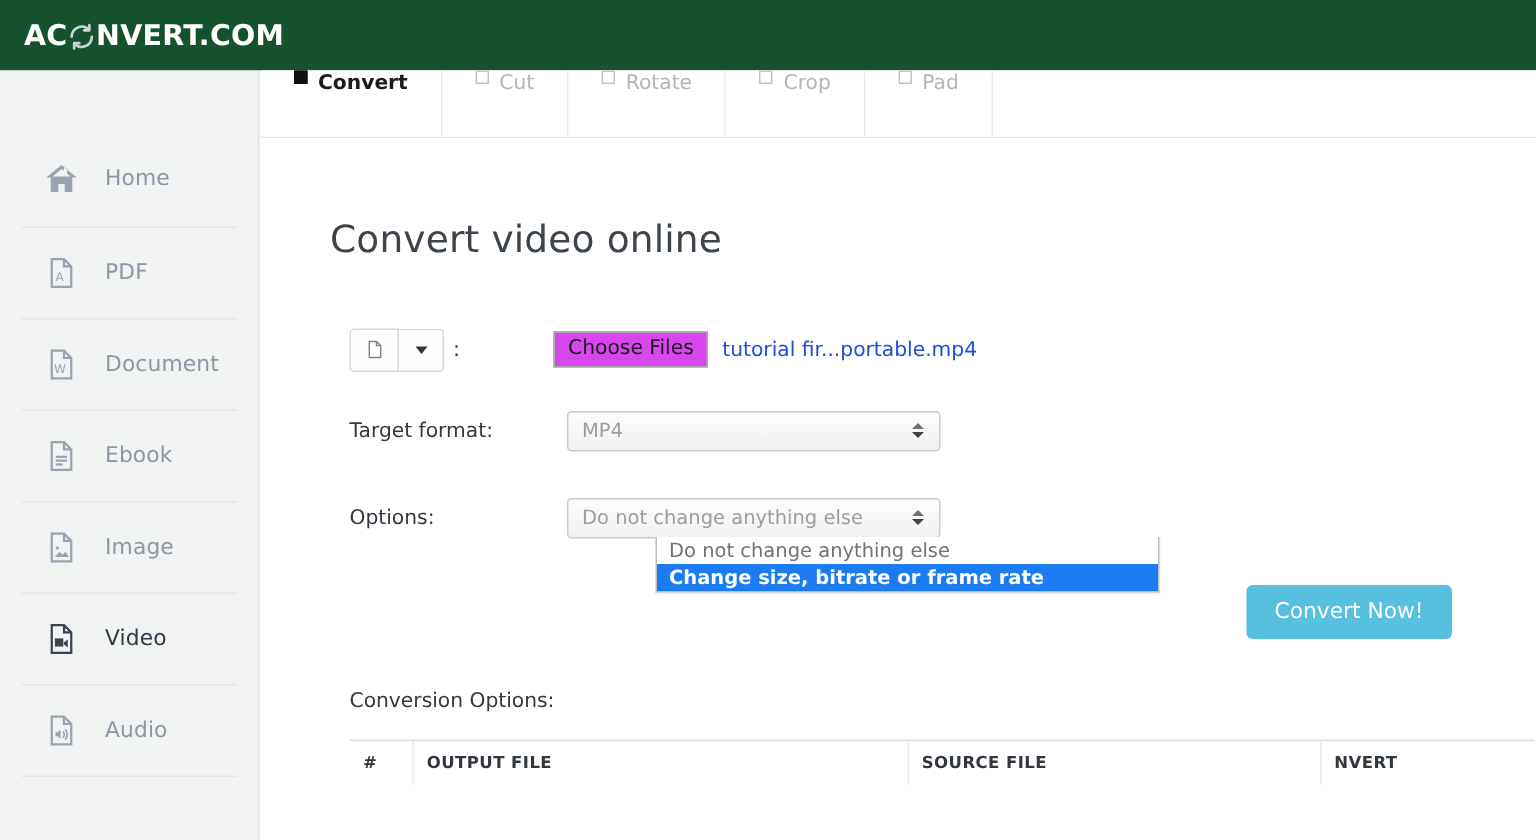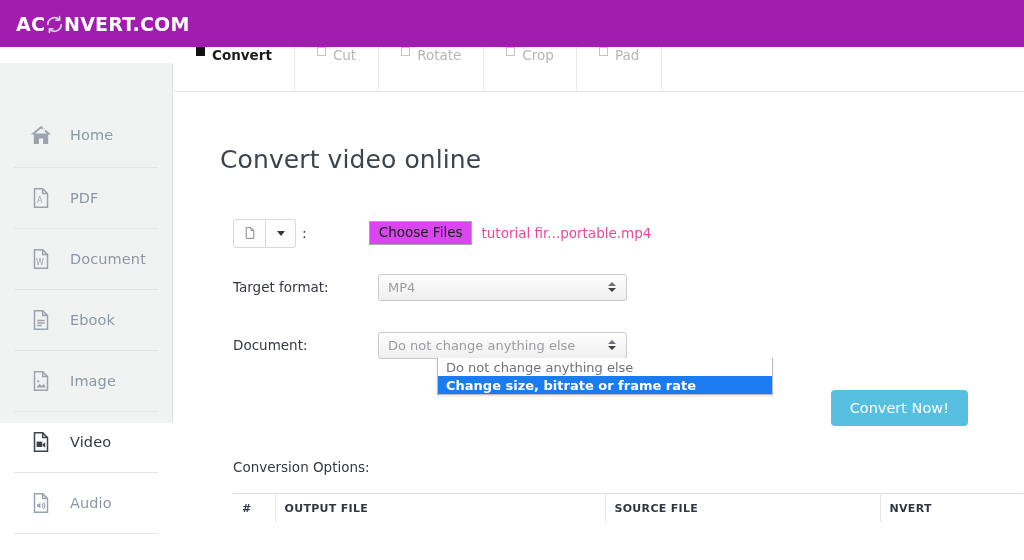--- a/index.html
+++ b/index.html
@@ -7,21 +7,21 @@
     width: 1024px; height: 560px;
     overflow: hidden;
     background: #ffffff;
     font-family: "DejaVu Sans", "Liberation Sans", sans-serif;
   }
 
   
   .topbar {
     position: absolute; top: 0; left: 0;
     width: 1024px; height: 47px;
-    background: #a21caf;
+    background: #14532d;
     display: flex; align-items: center;
   }
   .logo {
     margin-left: 16px;
     color: #ffffff;
     font-size: 19px;
     font-weight: bold;
     letter-spacing: .2px;
     display: flex; align-items: center;
     white-space: nowrap;
@@ -30,24 +30,23 @@
     display: inline-flex;
     align-items: center; justify-content: center;
     width: 19px; height: 19px;
     margin: 0 0px;
     position: relative; top: 1px;
   }
 
   
   .sidebar {
     position: absolute; left: 0; top: 47px;
-    width: 173px; height: 360px;
+    width: 173px; height: 513px;
     background: #f1f2f2;
     border-right: 1px solid #e2e3e4;
-    margin-top: 16px;
   }
   .side-item {
     position: relative;
     height: 61px;
     margin: 0 14px;
     display: flex; align-items: center;
     border-bottom: 1px solid #e4e5e6;
   }
   .side-item:first-child { height: 66px; margin-top: 39px; }
   .side-ico {
@@ -162,21 +161,21 @@
     background: #d946ef;
     font-size: 13.5px;
     color: #1b1b1b;
     padding: 3px 9px 4px;
     line-height: 1.1;
     font-family: "DejaVu Sans", "Liberation Sans", sans-serif;
   }
   .file-name {
     margin-left: 9px;
     font-size: 13.5px;
-    color: #ec4899;
+    color: #1d4ed8;
     white-space: nowrap;
   }
 
   
   .sel {
     position: relative;
     width: 249px; height: 27px;
     border: 1px solid #c9cbcd;
     border-radius: 3px;
     background: linear-gradient(#fdfdfd, #f0f0f0);
@@ -426,21 +425,21 @@
     <div class="sel">
       <span class="sel-text">MP4</span>
       <span class="spin">
         <i class="up"></i>
           <i class="down"></i>
       </span>
     </div>
   </div>
 
   <div class="form-row row-opt">
-    <span class="row-label">Document:</span>
+    <span class="row-label">Options:</span>
     <div class="sel">
       <span class="sel-text">Do not change anything else</span>
       <span class="spin">
         <i class="up"></i>
           <i class="down"></i>
       </span>
     </div>
 
     <div class="dropdown">
       <div class="dd-item">Do not change anything else</div>

